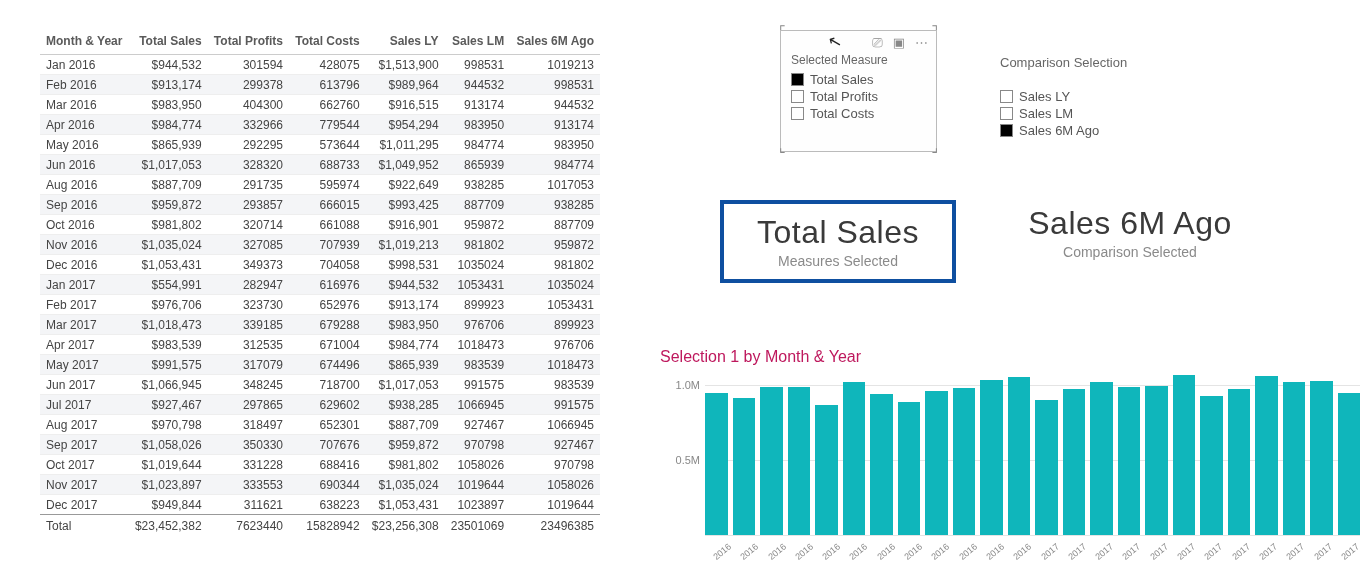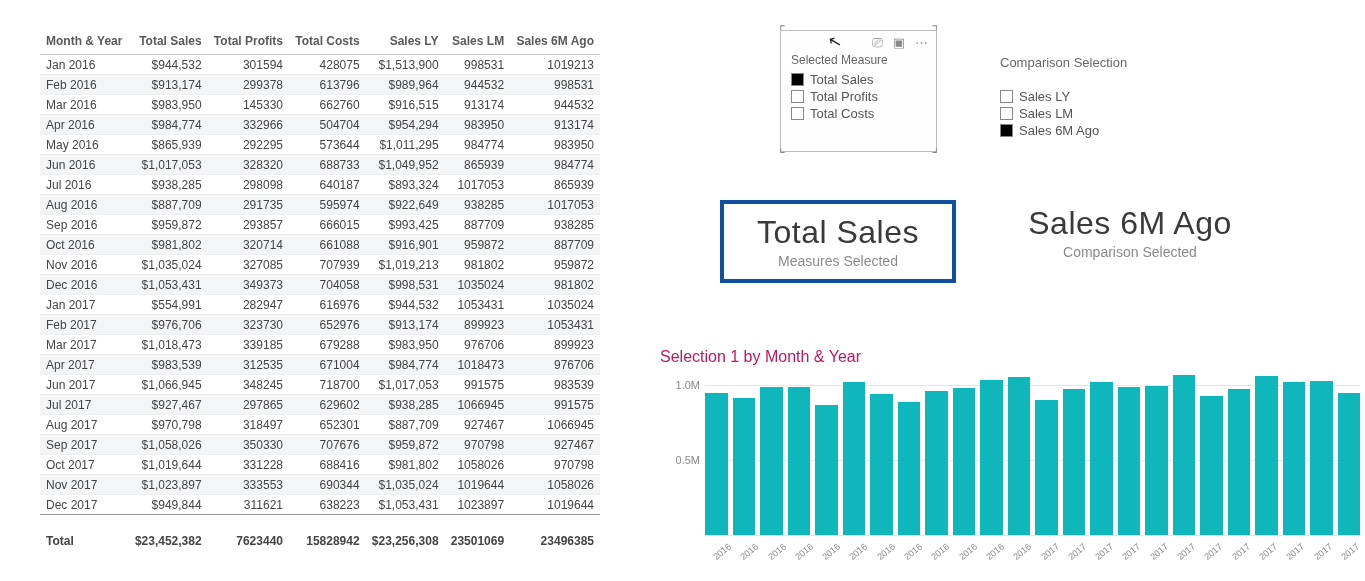--- a/index.html
+++ b/index.html
@@ -5,21 +5,21 @@
   html,body{margin:0;padding:0;font-family:"Segoe UI",Arial,sans-serif;background:#fff;color:#333;font-size:12px}
   .stage{position:relative;width:1365px;height:581px;overflow:hidden}
   
   .tbl{position:absolute;left:40px;top:30px;width:560px}
   .tbl table{border-collapse:collapse;width:100%}
   .tbl th{font-weight:700;color:#5a5a5a;text-align:right;padding:4px 6px 6px 6px;border-bottom:1px solid #ccc;font-size:12px}
   .tbl th:first-child{text-align:left}
   .tbl td{text-align:right;padding:2.5px 6px;font-size:12px;color:#444;border-top:1px solid #eee}
   .tbl td:first-child{text-align:left}
   .tbl tbody tr:nth-child(even){background:#f4f5f7}
-  .tbl tfoot td{font-weight:700;border-top:1px solid #999;padding-top:19px}
+  .tbl tfoot td{font-weight:400;border-top:1px solid #999;padding-top:4px}
   
   .slicer{position:absolute;left:780px;top:30px;width:155px;height:120px;border:1px solid #bbb;background:#fefefe}
   .slicer .corner{position:absolute;font-size:14px;color:#888}
   .slicer .corner.tl{left:-2px;top:-8px}
   .slicer .corner.tr{right:-2px;top:-8px}
   .slicer .corner.bl{left:-2px;bottom:-4px}
   .slicer .corner.br{right:-2px;bottom:-4px}
   .slicer-header{display:flex;justify-content:flex-end;gap:10px;padding:4px 8px 0 8px;color:#888;font-size:13px}
   .slicer-title{padding:2px 10px 4px 10px;color:#666;font-size:12px}
   .slicer-items{padding:0 10px}
@@ -80,31 +80,31 @@
             <td>$913,174</td>
             <td>299378</td>
             <td>613796</td>
             <td>$989,964</td>
             <td>944532</td>
             <td>998531</td>
           </tr>
           <tr>
             <td>Mar 2016</td>
             <td>$983,950</td>
-            <td>145330</td>
+            <td>404300</td>
             <td>662760</td>
             <td>$916,515</td>
             <td>913174</td>
             <td>944532</td>
           </tr>
           <tr>
             <td>Apr 2016</td>
             <td>$984,774</td>
             <td>332966</td>
-            <td>504704</td>
+            <td>779544</td>
             <td>$954,294</td>
             <td>983950</td>
             <td>913174</td>
           </tr>
           <tr>
             <td>May 2016</td>
             <td>$865,939</td>
             <td>292295</td>
             <td>573644</td>
             <td>$1,011,295</td>
@@ -114,29 +114,20 @@
           <tr>
             <td>Jun 2016</td>
             <td>$1,017,053</td>
             <td>328320</td>
             <td>688733</td>
             <td>$1,049,952</td>
             <td>865939</td>
             <td>984774</td>
           </tr>
           <tr>
-            <td>Jul 2016</td>
-            <td>$938,285</td>
-            <td>298098</td>
-            <td>640187</td>
-            <td>$893,324</td>
-            <td>1017053</td>
-            <td>865939</td>
-          </tr>
-          <tr>
             <td>Aug 2016</td>
             <td>$887,709</td>
             <td>291735</td>
             <td>595974</td>
             <td>$922,649</td>
             <td>938285</td>
             <td>1017053</td>
           </tr>
           <tr>
             <td>Sep 2016</td>
@@ -202,20 +193,29 @@
             <td>899923</td>
           </tr>
           <tr>
             <td>Apr 2017</td>
             <td>$983,539</td>
             <td>312535</td>
             <td>671004</td>
             <td>$984,774</td>
             <td>1018473</td>
             <td>976706</td>
+          </tr>
+          <tr>
+            <td>May 2017</td>
+            <td>$991,575</td>
+            <td>317079</td>
+            <td>674496</td>
+            <td>$865,939</td>
+            <td>983539</td>
+            <td>1018473</td>
           </tr>
           <tr>
             <td>Jun 2017</td>
             <td>$1,066,945</td>
             <td>348245</td>
             <td>718700</td>
             <td>$1,017,053</td>
             <td>991575</td>
             <td>983539</td>
           </tr>

